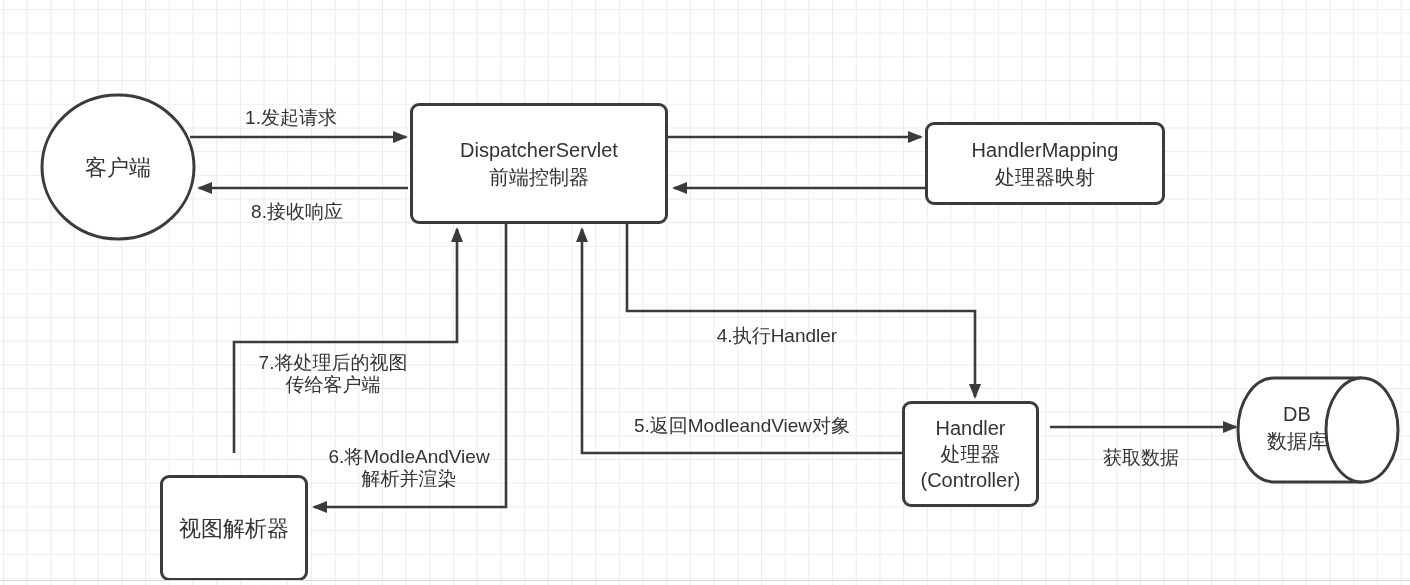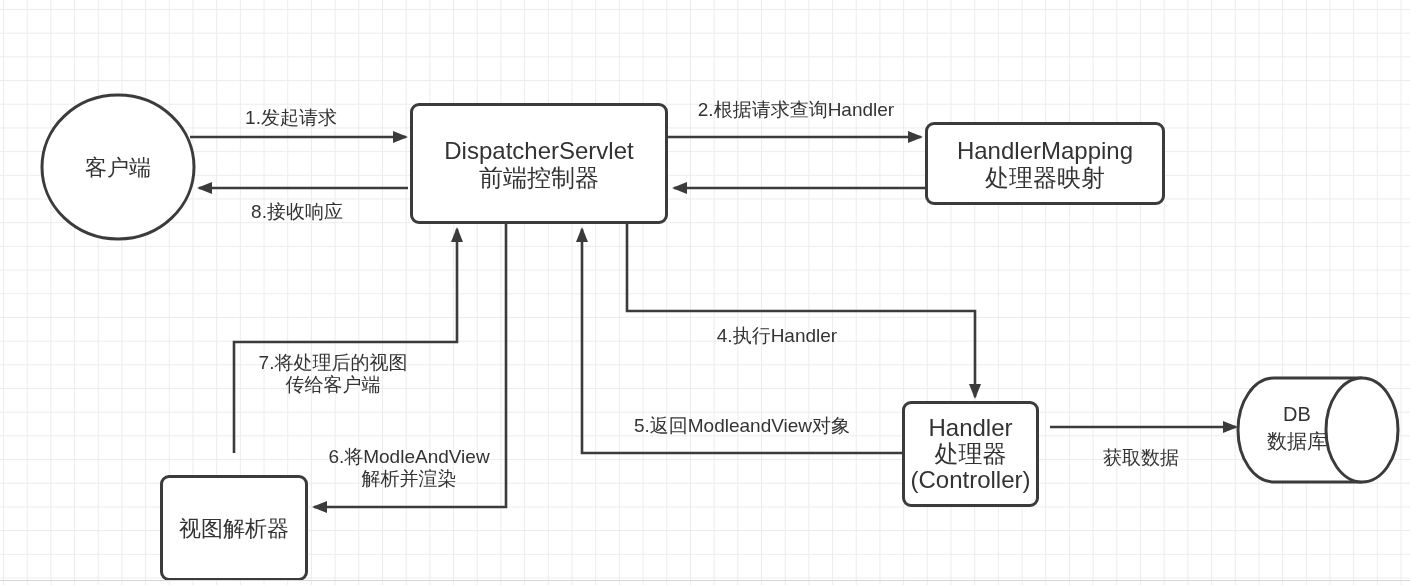--- a/index.html
+++ b/index.html
@@ -16,21 +16,21 @@
   }
   .wires { position:absolute; left:0; top:0; }
   .page-title {
     position:absolute; left:9px; top:16px;
     font-size:26px; font-weight:bold; color:#222222; white-space:nowrap;
   }
   .node {
     position:absolute; box-sizing:border-box;
     border:3px solid #3b3b3b; border-radius:9px; background:#ffffff;
     display:flex; flex-direction:column; align-items:center; justify-content:center;
-    text-align:center; font-size:24px; line-height:27px; color:#333333;
+    text-align:center; font-size:20px; line-height:27px; color:#333333;
   }
   .node-dispatcher   { left:410px; top:103px; width:258px; height:121px; }
   .node-handler-map  { left:925px; top:122px; width:240px; height:83px; }
   .node-handler      { left:902px; top:401px; width:137px; height:106px; line-height:26px; }
   .node-viewresolver { left:160px; top:475px; width:148px; height:106px; font-size:22px; }
   .shape-label {
     position:absolute; transform:translate(-50%,-50%);
     text-align:center; font-size:20px; line-height:27px; white-space:nowrap;
   }
   .client-label { left:118px; top:167px; font-size:22px; }
@@ -112,21 +112,20 @@
   </div>
 
   <div class="shape-label client-label">客户端</div>
 
   <div class="shape-label db-label">
     <div>DB</div>
     <div>数据库</div>
   </div>
 
   <div class="edge-label l1">1.发起请求</div>
-  <div class="edge-label l2">2.根据请求查询Handler</div>
   <div class="edge-label l4">4.执行Handler</div>
   <div class="edge-label l5">5.返回ModleandView对象</div>
   <div class="edge-label l6">
     <div>6.将ModleAndView</div>
     <div>解析并渲染</div>
   </div>
   <div class="edge-label l7">
     <div>7.将处理后的视图</div>
     <div>传给客户端</div>
   </div>

